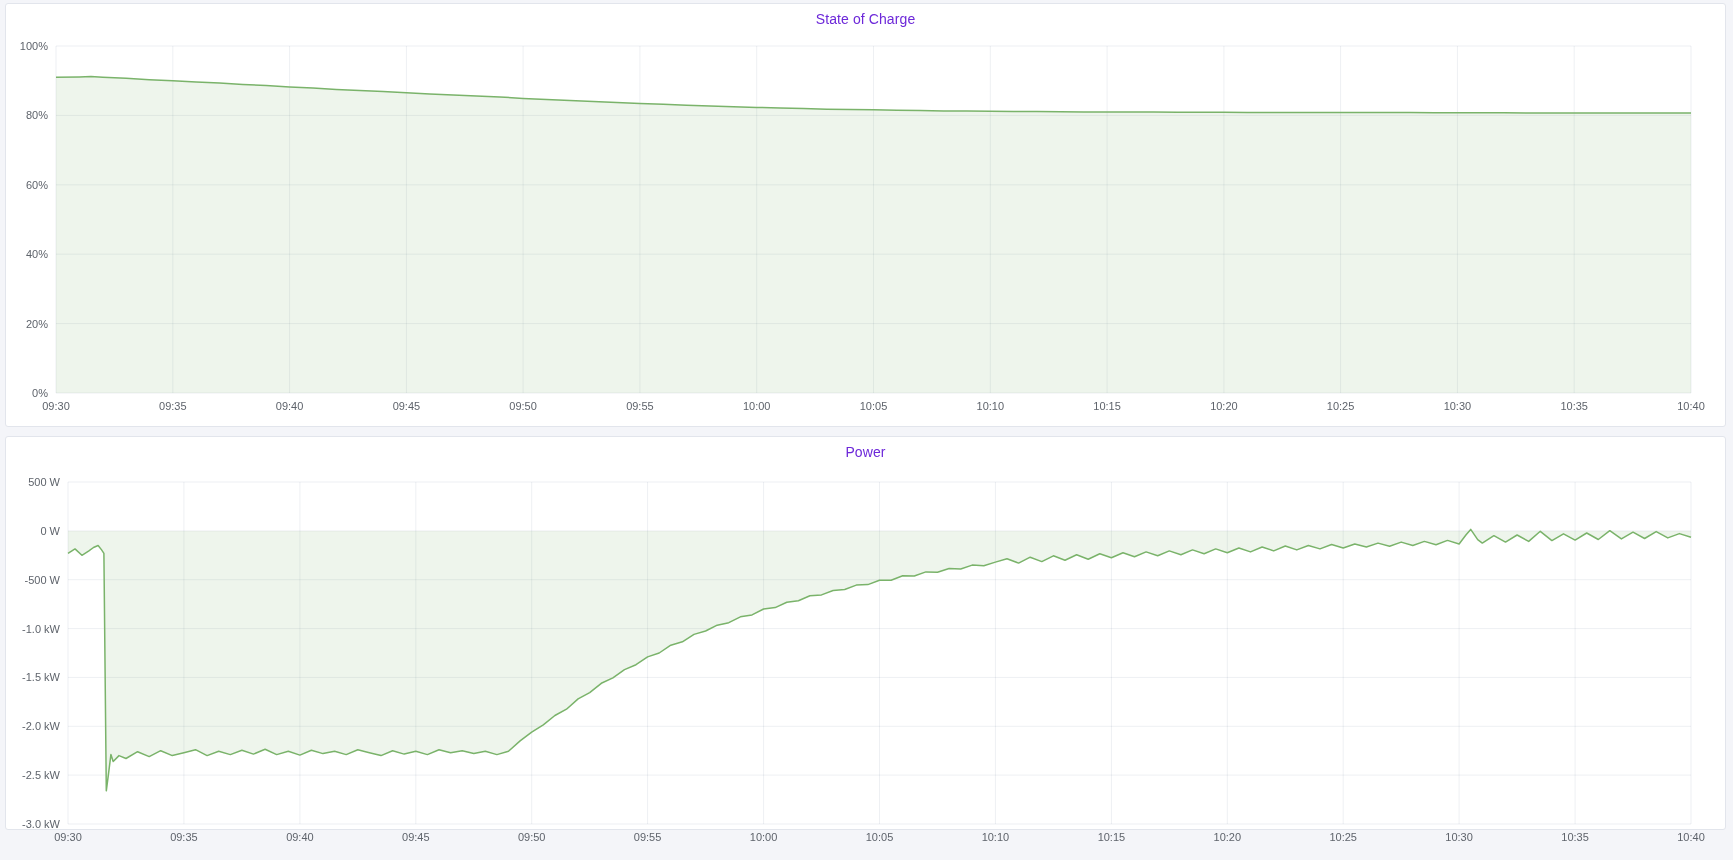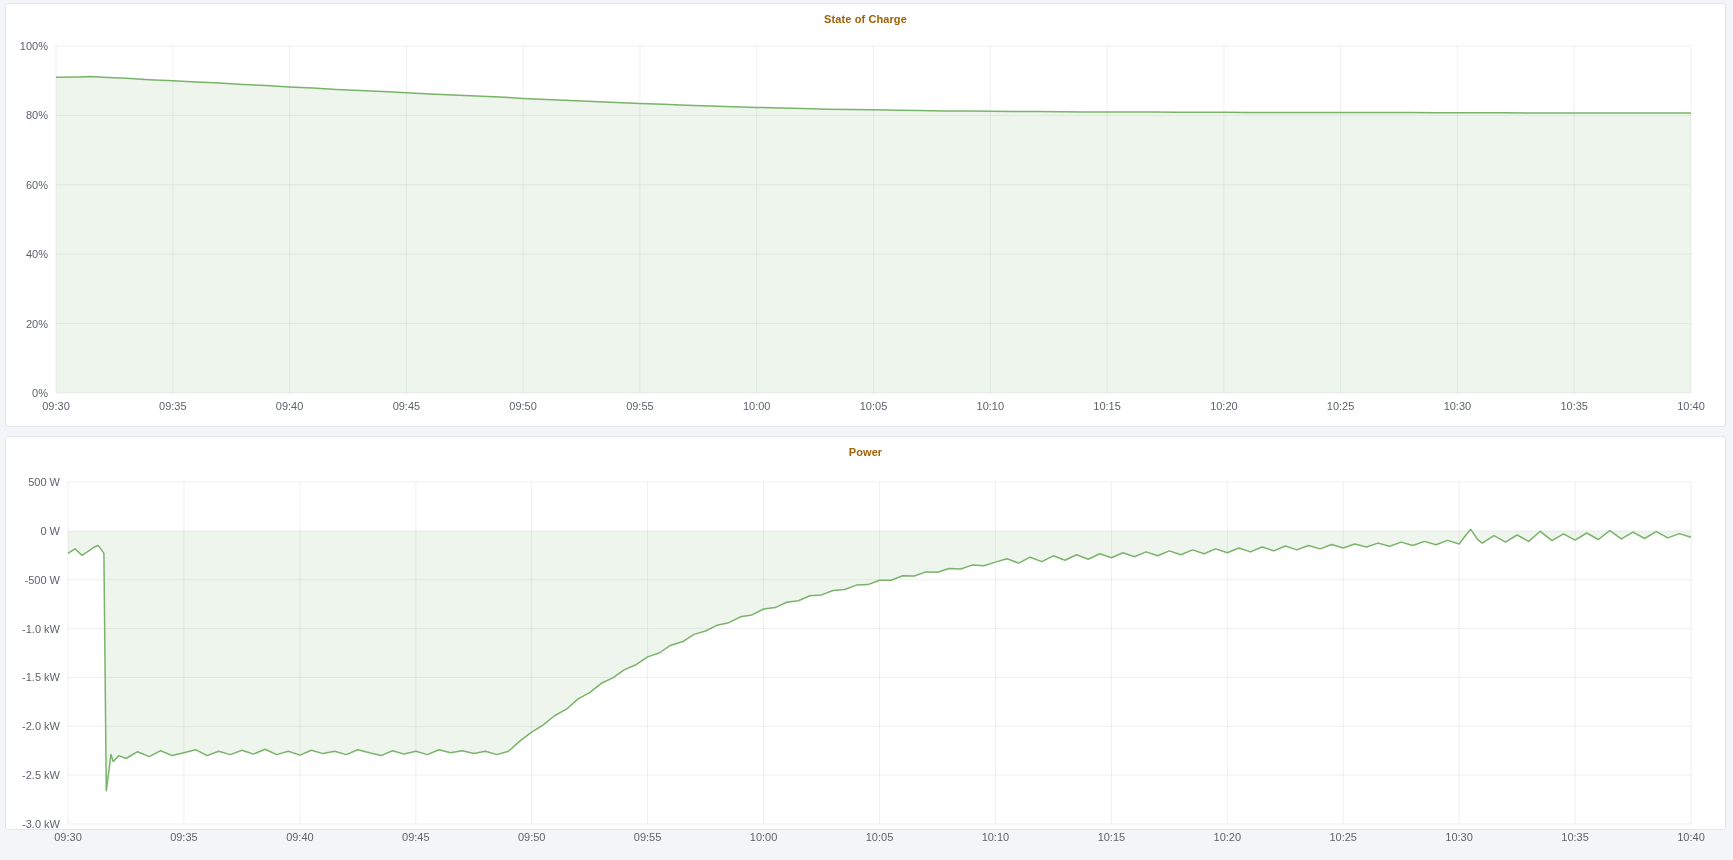--- a/index.html
+++ b/index.html
@@ -20,21 +20,21 @@
     border:1px solid #e2e5ec;
     border-radius:3px;
     box-sizing:border-box;
     display:flex;flex-direction:column;
   }
   .panel-1{height:424px;}
   .panel-2{height:394px;}
   .panel-title{
     flex:0 0 30px;
     display:flex;align-items:center;justify-content:center;
-    font-size:11px;font-weight:700;color:#a16207;
+    font-size:14px;font-weight:400;color:#6d28d9;
     letter-spacing:.1px;
   }
   .chart{flex:1 1 auto;position:relative;min-height:0;}
   .chart svg{display:block;position:absolute;top:0;left:0;}
   .chart svg text{font-size:11px;fill:#5e636b;}
 </style>
 </head>
 <body>
 
 <div class="wrap">

